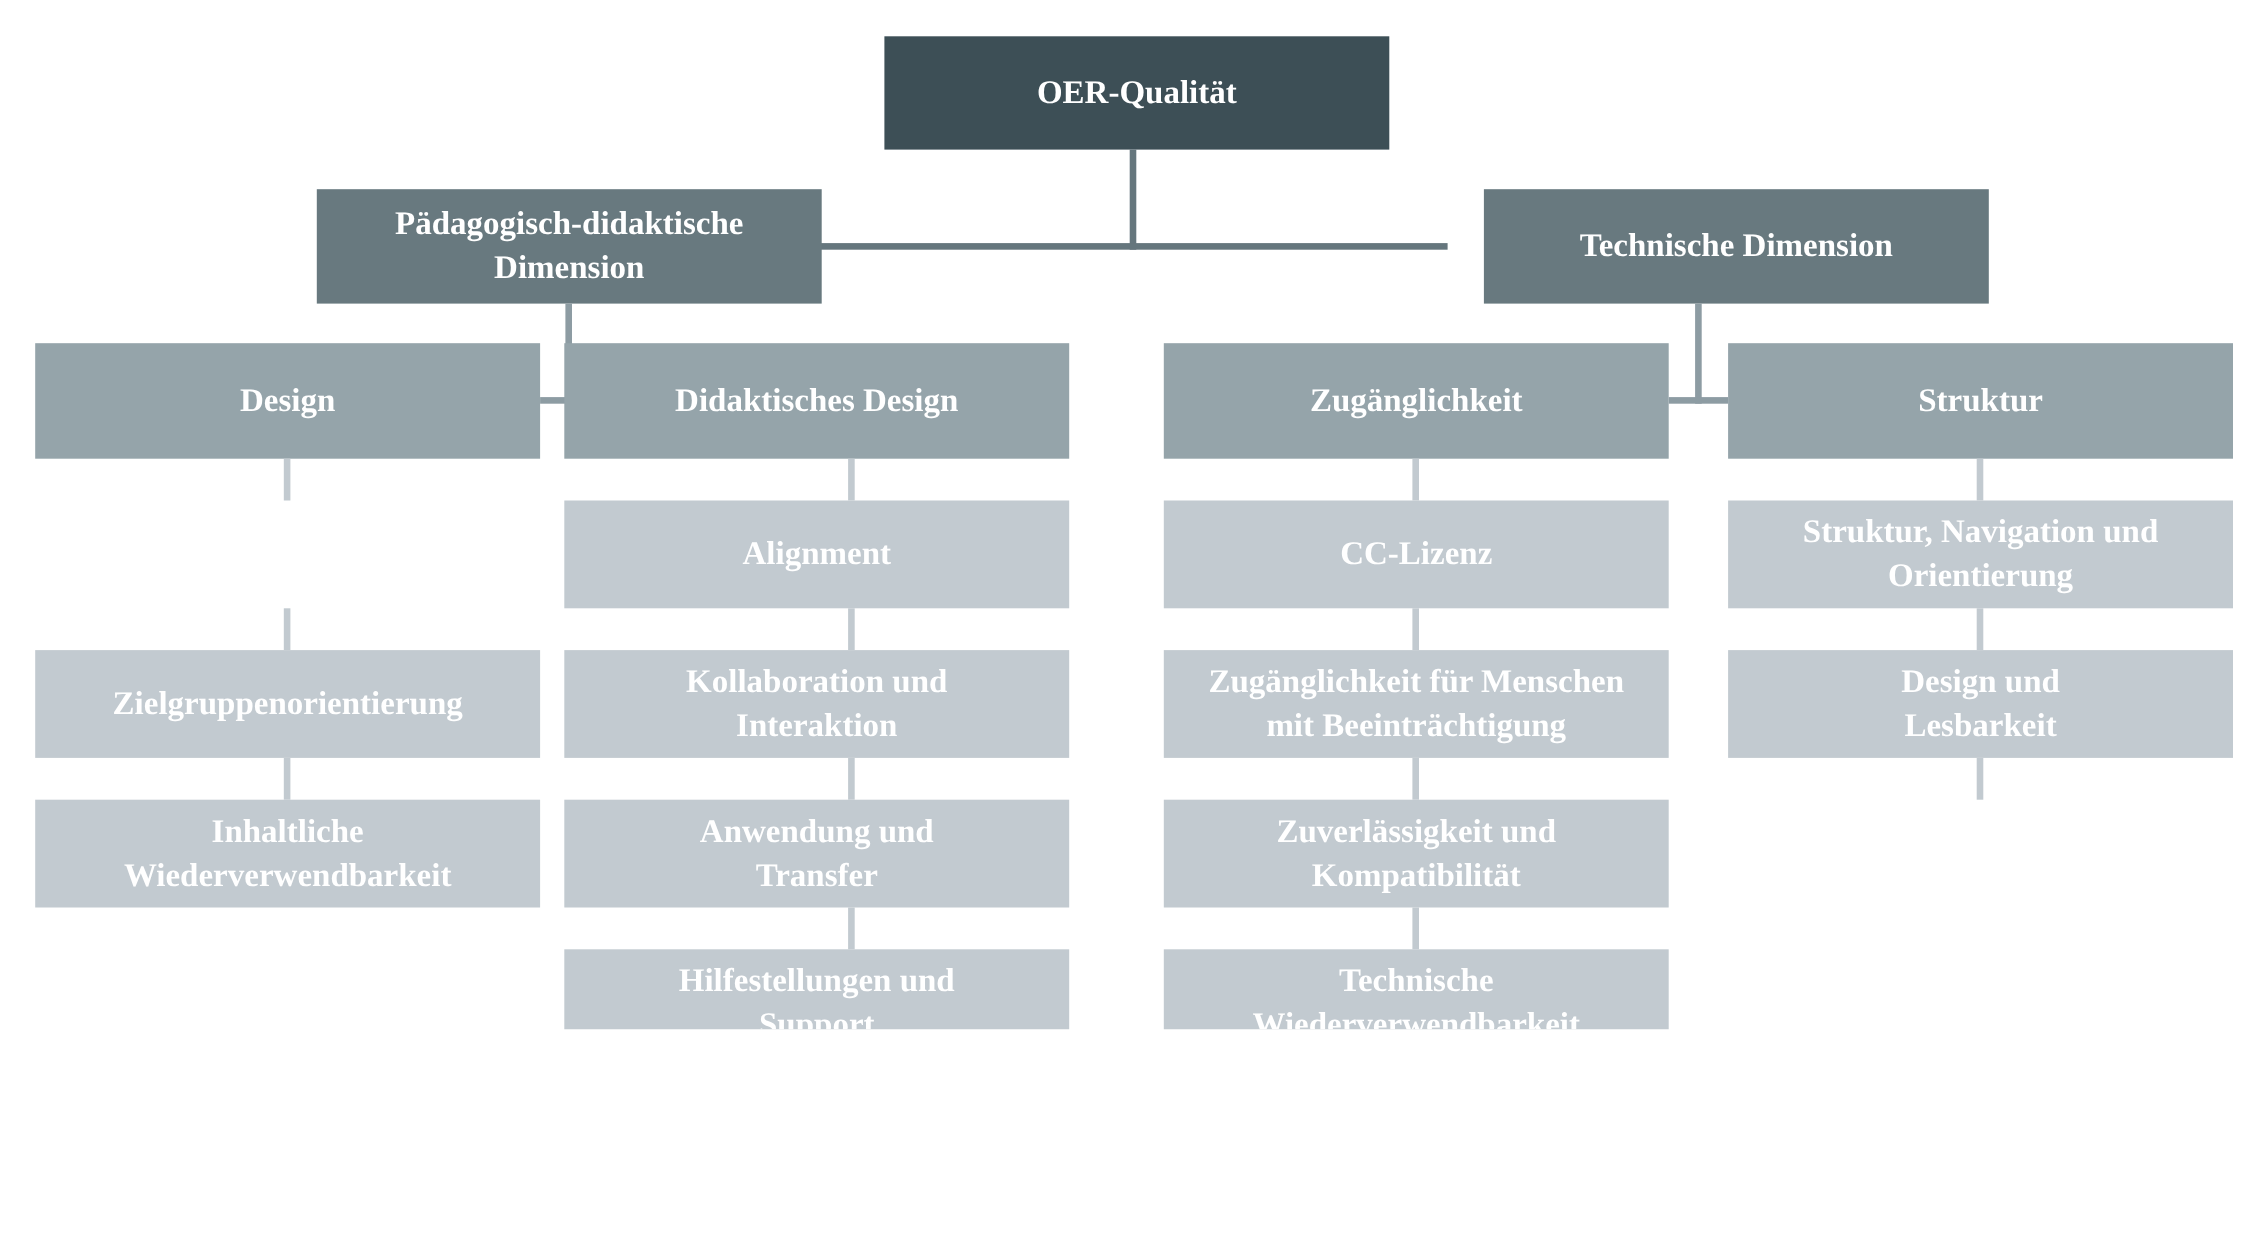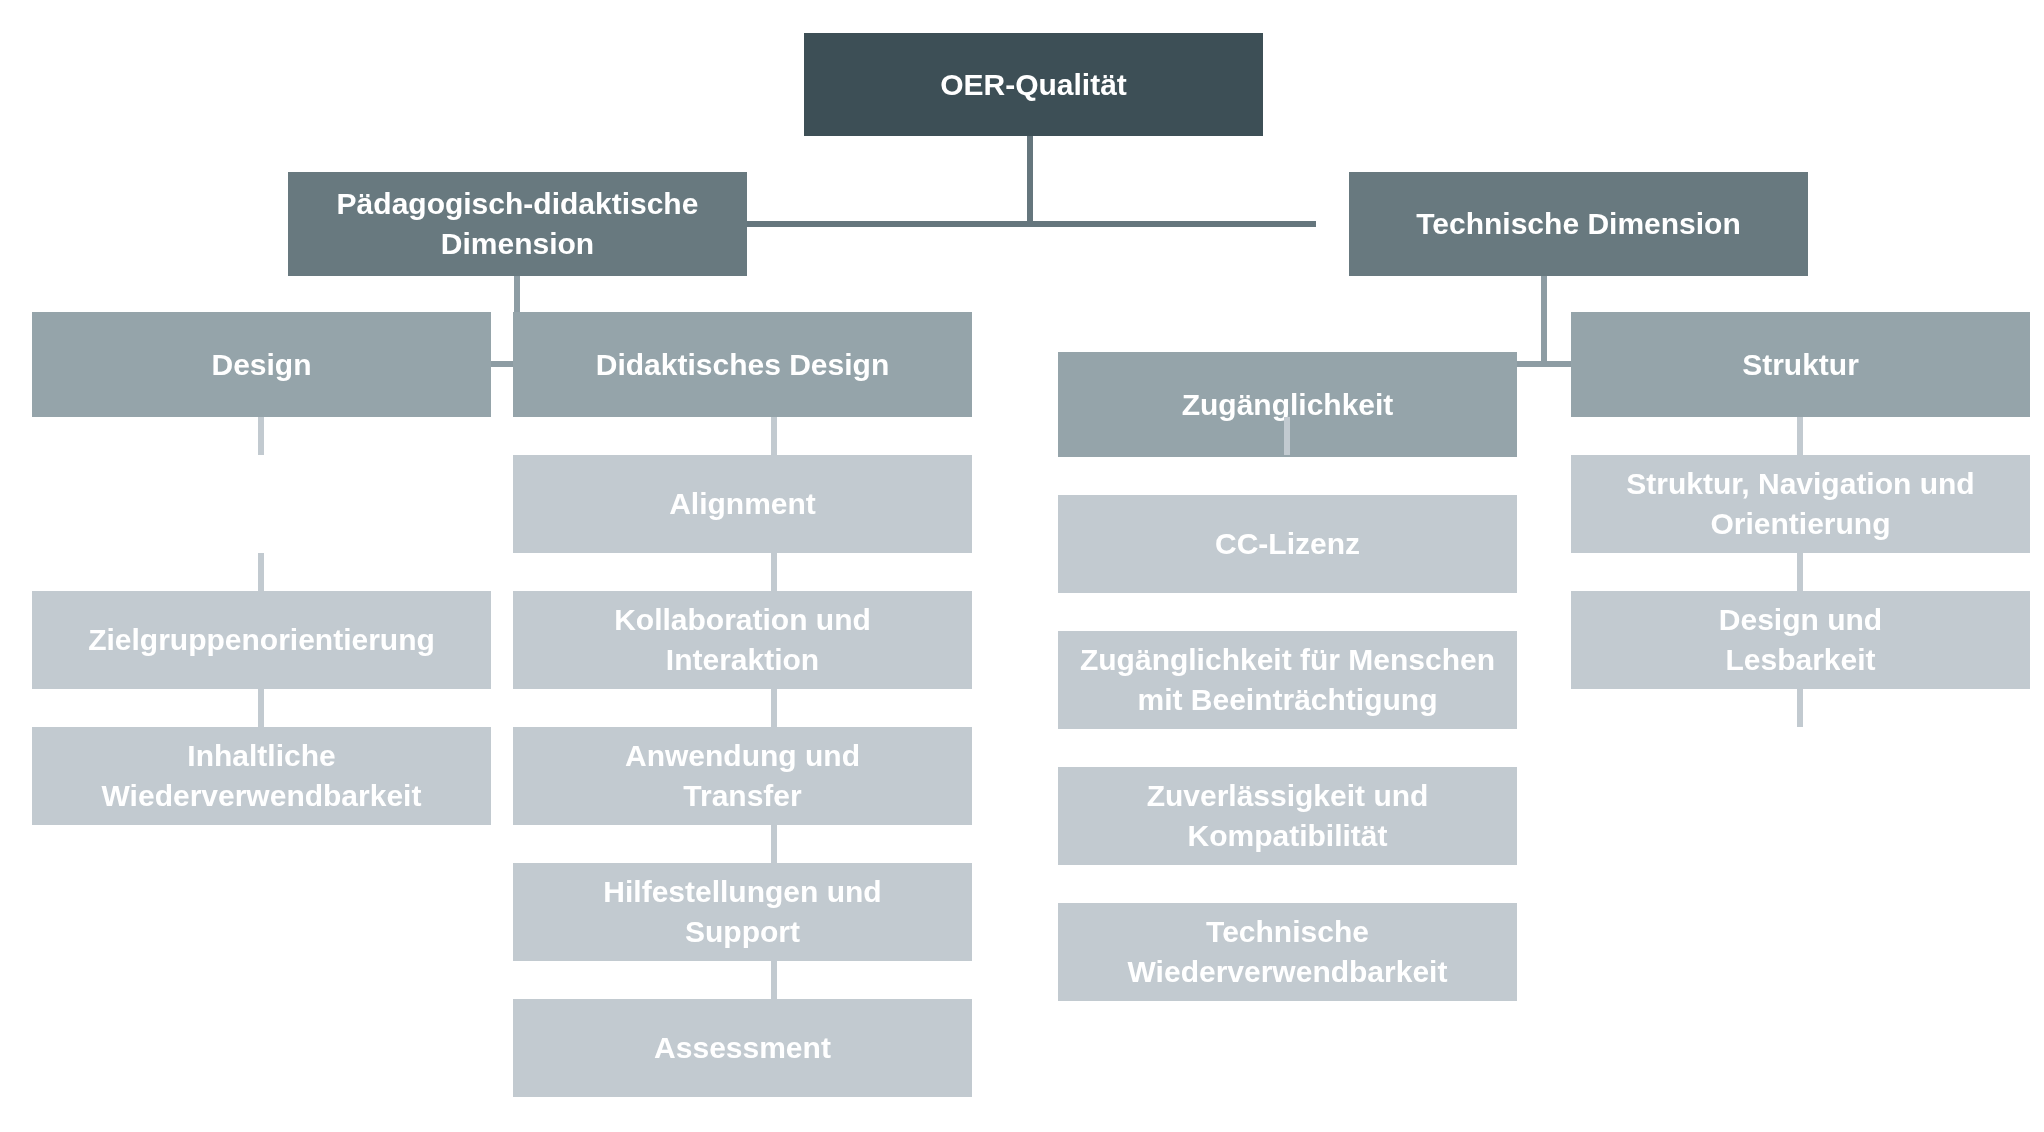--- a/index.html
+++ b/index.html
@@ -1,21 +1,21 @@
 <!DOCTYPE html>
 <html><head>
 <meta charset="utf-8">
 <style>
   html, body { margin: 0; padding: 0; background: #ffffff; }
   #canvas {
     position: relative;
     width: 2044px;
-    height: 1132px;
+    height: 936px;
     background: #ffffff;
-    font-family: Liberation Sans, sans-serif;
+    font-family: Liberation Serif, serif;
     overflow: hidden;
   }
   .box {
     position: absolute;
     display: flex;
     align-items: center;
     justify-content: center;
     text-align: center;
     color: #ffffff;
     font-weight: 700;
@@ -26,21 +26,21 @@
     padding: 0 6px;
   }
   .root { background: #3D4F56; left: 804px; top: 33px; width: 459px; height: 103px; }
   .dim  { background: #68797F; top: 172px; width: 459px; height: 104px; }
   .dim-paed { left: 288px; }
   .dim-tech { left: 1349px; }
   .cat  { background: #95A4AA; top: 312px; width: 459px; height: 105px; }
   .item { background: #C2CAD0; width: 459px; height: 98px; }
   .colx1 { left: 32px; }
   .colx2 { left: 513px; }
-  .colx3 { left: 1058px; margin-top: 40px; }
+  .colx3 { left: 1058px; }
   .colx4 { left: 1571px; }
   .r1 { top: 455px; }
   .r2 { top: 591px; }
   .r3 { top: 727px; }
   .r4 { top: 863px; }
   .r5 { top: 999px; }
 
   
   .cv { position: absolute; width: 6px; }
   .ch { position: absolute; height: 6px; }

